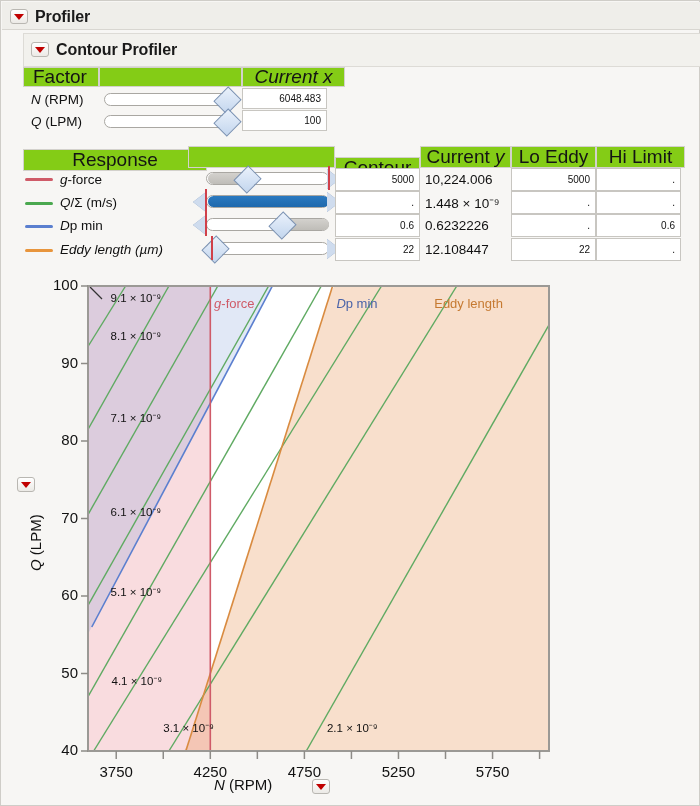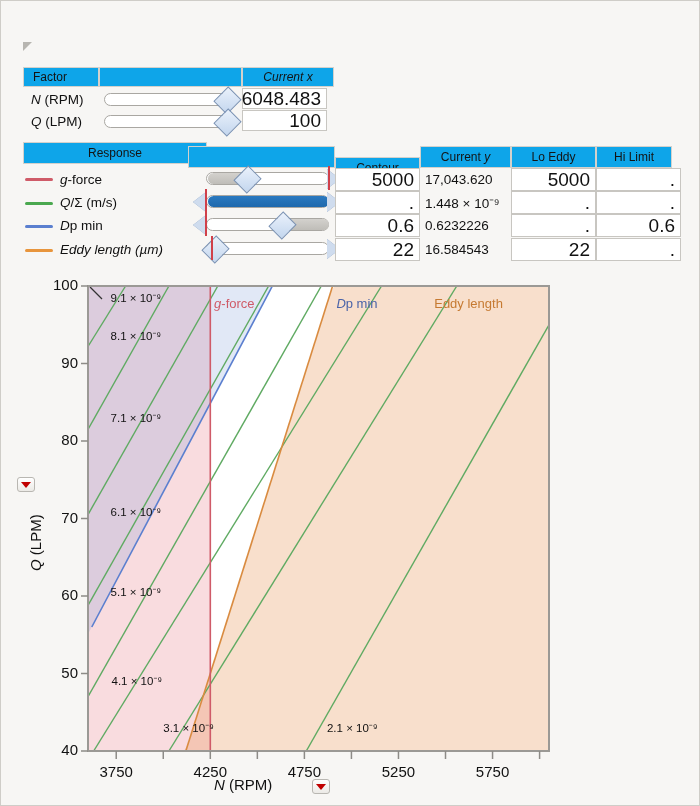--- a/index.html
+++ b/index.html
@@ -40,29 +40,29 @@
   .title-txt{
     font-size:16px;font-weight:bold;vertical-align:middle;margin-left:7px;
     letter-spacing:-0.1px;
   }
   .tri-closed{
     position:absolute;left:22px;top:41px;width:0;height:0;
     border-left:9px solid #b7b5b0;border-bottom:9px solid transparent;
   }
   
   .hdr-cell{
-    position:absolute;background:#0ea5e9;border:1px solid #d3d1cc;
-    box-sizing:border-box;font-size:12px;color:#141414;
+    position:absolute;background:#84cc16;border:1px solid #d3d1cc;
+    box-sizing:border-box;font-size:19px;color:#141414;
     display:flex;align-items:center;
   }
   .hdr-cell.c{justify-content:center;}
   .hdr-cell.l{padding-left:9px;}
   .val-cell{
     position:absolute;background:#ffffff;border:1px solid #c8c6c1;
-    box-sizing:border-box;font-size:19px;color:#111;
+    box-sizing:border-box;font-size:10px;color:#111;
     display:flex;align-items:center;justify-content:flex-end;
     padding-right:5px;
   }
   .plain-cell{
     position:absolute;font-size:13.5px;color:#111;
     display:flex;align-items:center;justify-content:flex-start;
     background:transparent;
   }
   .rowlabel{
     position:absolute;font-size:13.5px;color:#111;white-space:nowrap;
@@ -116,62 +116,72 @@
   }
   .region-lbl{
     position:absolute;font-size:13px;white-space:nowrap;
   }
 </style>
 </head>
 <body>
 
 <div class="panel-outer">
 
+  <div class="titlebar">
+    <div style="position:absolute;left:8px;top:5px;">
+      <span class="discl"></span><span class="title-txt">Profiler</span>
+    </div>
+  </div>
 
   <div class="tri-closed"></div>
+  <div class="subpanel">
+    <div style="position:absolute;left:7px;top:6px;">
+      <span class="discl"></span><span class="title-txt">Contour Profiler</span>
+    </div>
+  </div>
 
   <div class="hdr-cell l" style="left:22px;top:66px;width:76px;height:20px;">Factor</div>
   <div class="hdr-cell" style="left:98px;top:66px;width:143px;height:20px;"></div>
-  <div class="hdr-cell c" style="left:241px;top:66px;width:92px;height:20px;">
+  <div class="hdr-cell c" style="left:241px;top:66px;width:103px;height:20px;">
       <span class="it">Current <i>x</i></span>
     </div>
 
   <div class="rowlabel" style="left:30px;top:88px;width:80px;height:20px;"><i>N</i>&nbsp;(RPM)</div>
   <div class="track" style="left:103px;top:92px;width:131px;">
     <div class="track-fill" style="left:0;top:0;width:0;"></div>
   </div>
   <div class="handle" style="left:217px;top:89px;"></div>
   <div class="val-cell" style="left:241px;top:87px;width:85px;height:21px;">6048.483</div>
 
   <div class="rowlabel" style="left:30px;top:110px;width:80px;height:20px;"><i>Q</i>&nbsp;(LPM)</div>
   <div class="track" style="left:103px;top:114px;width:131px;">
     <div class="track-fill" style="left:0;top:0;width:0;"></div>
   </div>
   <div class="handle" style="left:217px;top:111px;"></div>
   <div class="val-cell" style="left:241px;top:109px;width:85px;height:21px;">100</div>
 
-  <div class="hdr-cell c" style="left:22px;top:141px;width:184px;height:22px;">Response</div>
+  <div class="hdr-cell c" style="left:22px;top:148px;width:184px;height:22px;">Response</div>
   <div class="hdr-cell" style="left:187px;top:145px;width:147px;height:22px;"></div>
   <div class="hdr-cell c" style="left:334px;top:156px;width:85px;height:22px;">Contour</div>
   <div class="hdr-cell c" style="left:419px;top:145px;width:91px;height:22px;">
       <span>Current <i>y</i></span>
     </div>
   <div class="hdr-cell c" style="left:510px;top:145px;width:85px;height:22px;">Lo Eddy</div>
-  <div class="hdr-cell c" style="left:595px;top:145px;width:76px;height:22px;">Hi Limit</div>
+  <div class="hdr-cell c" style="left:595px;top:145px;width:89px;height:22px;">Hi Limit</div>
 
   <div class="swatch" style="left:24px;top:177px;width:28px;background:#cf5b68;"></div>
   <div class="rowlabel" style="left:59px;top:169px;height:18px;"><i>g</i>-force</div>
   <div class="track" style="left:205px;top:171px;width:123px;">
     <div class="track-fill" style="left:1px;top:0px;width:41px;"></div>
   </div>
   <div class="handle" style="left:237px;top:168px;"></div>
   <div class="arrow-r" style="left:326px;top:168px;"></div>
   <div class="limline" style="left:327px;top:165px;height:24px;"></div>
   <div class="val-cell" style="left:334px;top:167px;width:85px;height:23px;">5000</div>
-  <div class="plain-cell" style="left:424px;top:167px;width:85px;height:23px;">17,043.620</div>
+  <div class="plain-cell" style="left:424px;top:167px;width:85px;height:23px;">10,224.006</div>
   <div class="val-cell" style="left:510px;top:167px;width:85px;height:23px;">5000</div>
   <div class="val-cell" style="left:595px;top:167px;width:85px;height:23px;">.</div>
 
   <div class="swatch" style="left:24px;top:201px;width:28px;background:#4aa84f;"></div>
   <div class="rowlabel" style="left:59px;top:192px;height:18px;"><i>Q</i>/Σ&nbsp;(m/s)</div>
   <div class="track" style="left:205px;top:194px;width:123px;">
     <div class="track-fill blue" style="left:1px;top:0px;width:121px;"></div>
   </div>
   <div class="arrow-l" style="left:192px;top:191px;"></div>
   <div class="arrow-r" style="left:326px;top:191px;"></div>
@@ -196,21 +206,21 @@
 
   <div class="swatch" style="left:24px;top:248px;width:28px;background:#e8953c;"></div>
   <div class="rowlabel" style="left:59px;top:239px;height:18px;font-style:italic;">Eddy length (µm)</div>
   <div class="track" style="left:205px;top:241px;width:123px;">
     <div class="track-fill" style="left:1px;top:0px;width:6px;"></div>
   </div>
   <div class="handle" style="left:205px;top:238px;"></div>
   <div class="arrow-r" style="left:326px;top:238px;"></div>
   <div class="limline" style="left:210px;top:235px;height:24px;"></div>
   <div class="val-cell" style="left:334px;top:237px;width:85px;height:23px;">22</div>
-  <div class="plain-cell" style="left:424px;top:237px;width:95px;height:23px;">16.584543</div>
+  <div class="plain-cell" style="left:424px;top:237px;width:95px;height:23px;">12.108447</div>
   <div class="val-cell" style="left:510px;top:237px;width:85px;height:23px;">22</div>
   <div class="val-cell" style="left:595px;top:237px;width:85px;height:23px;">.</div>
 
   <div id="plot-wrap">
     <svg id="plot-svg" width="700" height="536">
         <defs>
           <clipPath id="pbox">
             <rect x="87" y="15" width="461" height="465"></rect>
           </clipPath>
         </defs>

